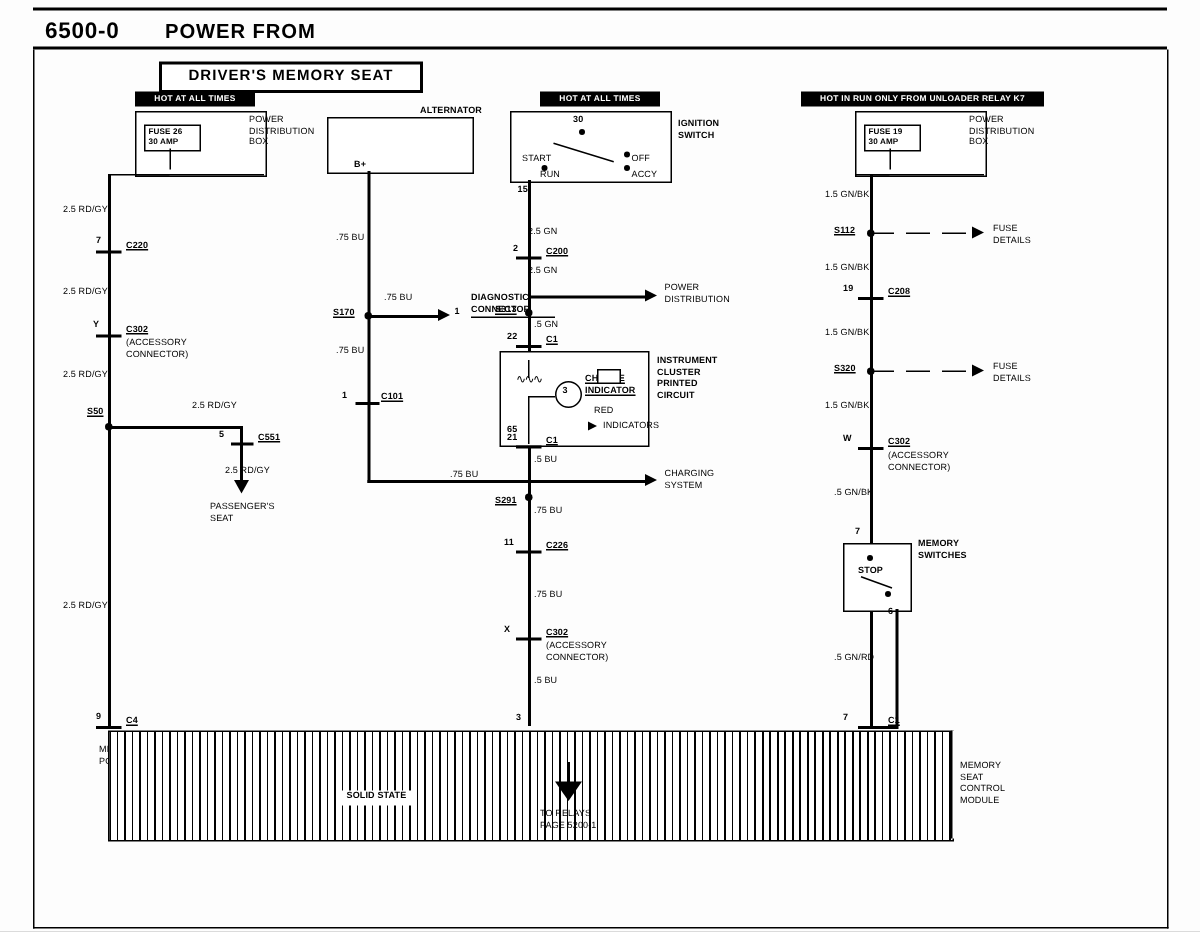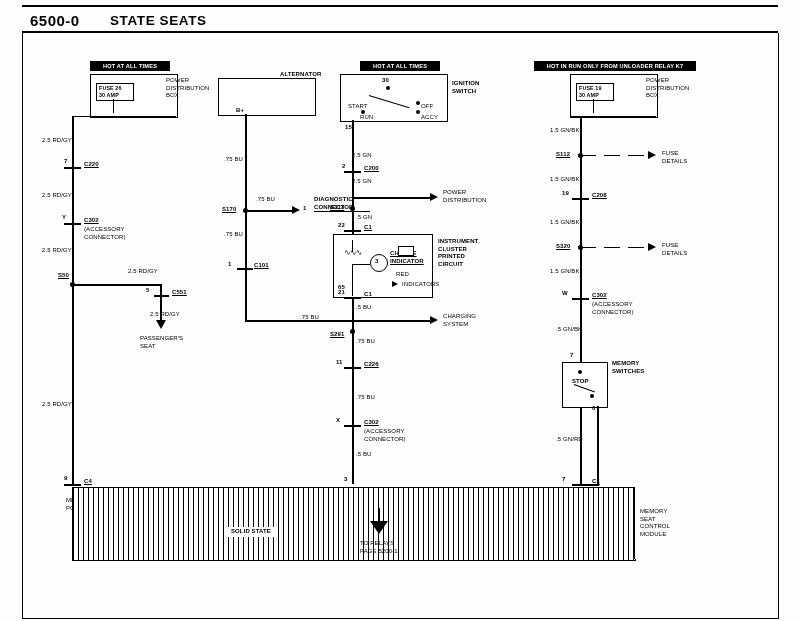--- a/index.html
+++ b/index.html
@@ -33,26 +33,29 @@
 </style>
 </head>
 <body>
 
 <div id="page">
   <div id="sheet">
 
     <div class="hdr-rule" style="left:22px;top:5px;width:756px;height:2px;"></div>
     <div class="hdr-rule" style="left:22px;top:31px;width:756px;height:2px;"></div>
     <div id="title-num">6500-0</div>
-    <div id="title-txt">STATE SEATS</div>
+    <div id="title-txt">POWER FROM</div>
 
     <div class="ln v1" style="left:22px;top:33px;height:586px;"></div>
     <div class="ln v1" style="left:778px;top:33px;height:586px;"></div>
     <div class="ln h1" style="left:22px;top:618px;width:757px;"></div>
 
+    <div id="title-box">
+        <span>DRIVER'S MEMORY SEAT</span>
+      </div>
 
     <div class="blk" style="left:90px;top:61px;width:74px;">HOT AT ALL TIMES</div>
     <div class="box" style="left:90px;top:74px;width:86px;height:42px;"></div>
     <div class="lbl" style="left:166px;top:77px;">POWER
 DISTRIBUTION
 BOX</div>
     <div class="box" style="left:96px;top:83px;width:36px;height:16px;"></div>
     <div class="lbl b" style="left:99px;top:85px;font-size:5.4px;line-height:7px;">FUSE 26
 30 AMP</div>
     <div class="ln v1" style="left:113px;top:99px;height:14px;"></div>

